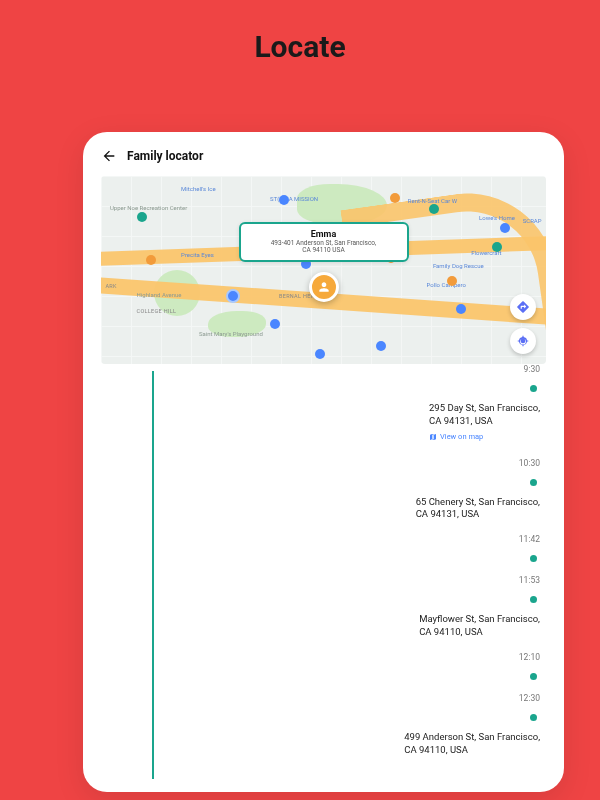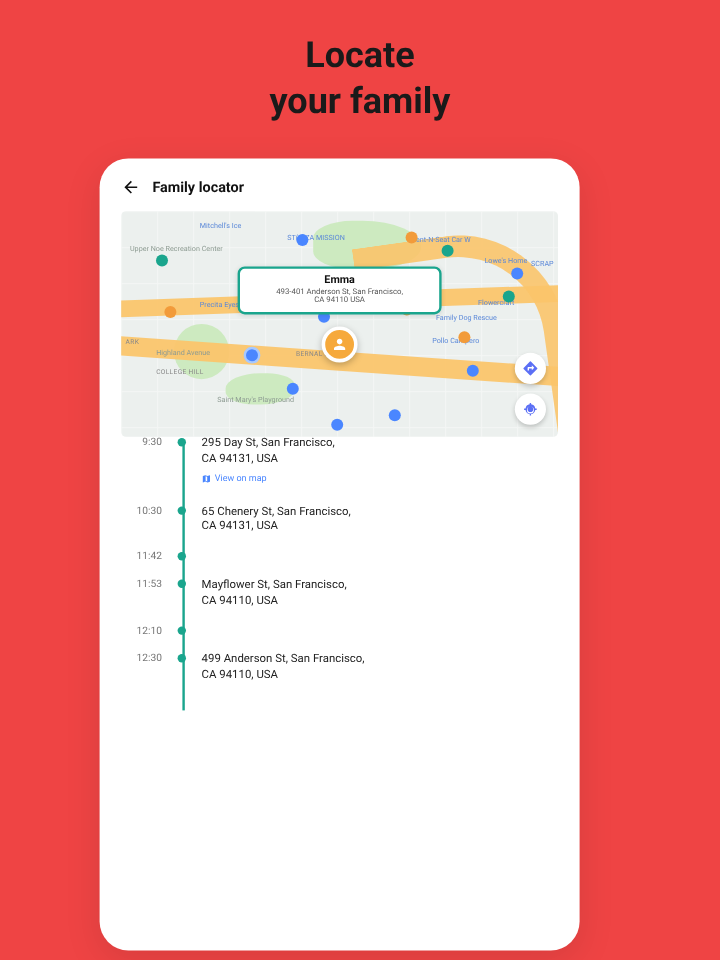--- a/index.html
+++ b/index.html
@@ -3,21 +3,21 @@
 <meta charset="utf-8">
 <style>
   * { margin: 0; padding: 0; box-sizing: border-box; }
   html, body { width: 600px; height: 800px; overflow: hidden; font-family: -apple-system, BlinkMacSystemFont, 'Segoe UI', Roboto, sans-serif; }
   .bg { width: 600px; height: 800px; background: #ef4444; position: relative; }
   .title { position: absolute; top: 28px; left: 0; right: 0; text-align: center; font-size: 30px; font-weight: 700; color: #1a1a1a; line-height: 1.25; }
   .device {
     position: absolute;
     top: 132px;
     left: 83px;
-    width: 400px;
+    width: 481px;
     height: 660px;
     background: #fff;
     border-radius: 24px;
     box-shadow: 0 8px 30px rgba(0,0,0,0.1);
     overflow: hidden;
     padding: 16px 0 0 0;
   }
   .header {
     display: flex;
     align-items: center;
@@ -77,37 +77,36 @@
     border:3px solid #fff;
     box-shadow:0 2px 6px rgba(0,0,0,.25);
     display:flex; align-items:center; justify-content:center;
   }
   .center-pin svg { display:block; }
   .fab-stack { position:absolute; right:10px; bottom:10px; display:flex; flex-direction:column; gap:8px; }
   .fab { width:26px; height:26px; background:#fff; border-radius:50%; display:flex; align-items:center; justify-content:center; box-shadow:0 2px 4px rgba(0,0,0,.2); }
   .section-title { padding: 16px 24px 8px 24px; font-size:10px; font-weight:700; color:#111; }
   .timeline { padding: 0 24px 10px 24px; position:relative; }
   .timeline-line { position:absolute; left:69px; top:7px; bottom:0; width:1.5px; background:#1aa58d; }
-  .ti { display:flex; align-items:flex-start; gap:10px; margin-bottom:13px; position:relative; }
+  .ti { display:flex; align-items:flex-end; gap:10px; margin-bottom:13px; position:relative;flex-direction:column; }
   .ti-time { width:28px; text-align:right; font-size:8.5px; color:#777; padding-top:0px; flex-shrink:0; }
   .ti-dot { width:7px; height:7px; background:#1aa58d; border-radius:50%; margin-top:1px; flex-shrink:0; position:relative; z-index:2; margin-left:3px; margin-right:3px; }
   .ti-body { font-size:9.5px; color:#222; line-height:1.35; max-width:170px; }
   .ti-link { color:#4a86ff; font-size:7.5px; display:inline-flex; align-items:center; gap:3px; margin-top:4px; }
   .ti-link svg { flex-shrink:0; }
   .maplabel { position:absolute; font-size:5.5px; color:#888; text-transform:uppercase; letter-spacing:.3px; }
   .maplabel2 { position:absolute; font-size:6px; color:#5b88d8; }
   .maptint { position:absolute; font-size:6px; color:#8d9b92; }
 </style>
 </head>
 <body>
 
 <div class="bg">
   <div class="title">
     <div>Locate</div>
-    <div>your family</div>
   </div>
 
   <div class="device">
 
     <div class="header">
       <span class="back-arrow">
         <svg viewBox="0 0 24 24" width="16" height="16">
             <path d="M20 11H7.83l5.59-5.59L12 4l-8 8 8 8 1.41-1.41L7.83 13H20z" fill="#111"></path>
           </svg>
       </span>

